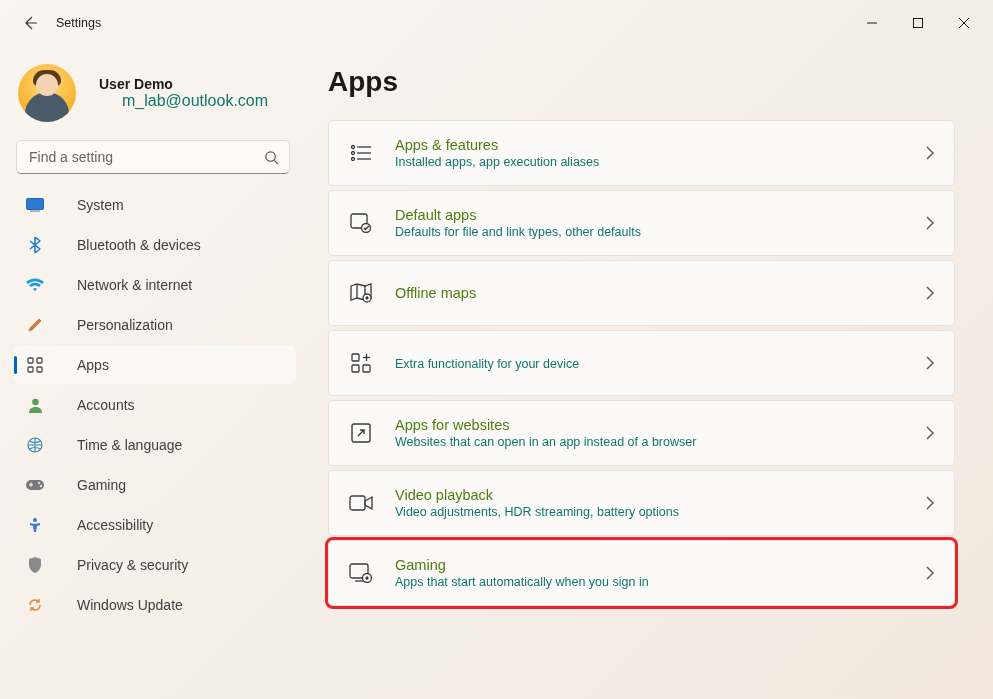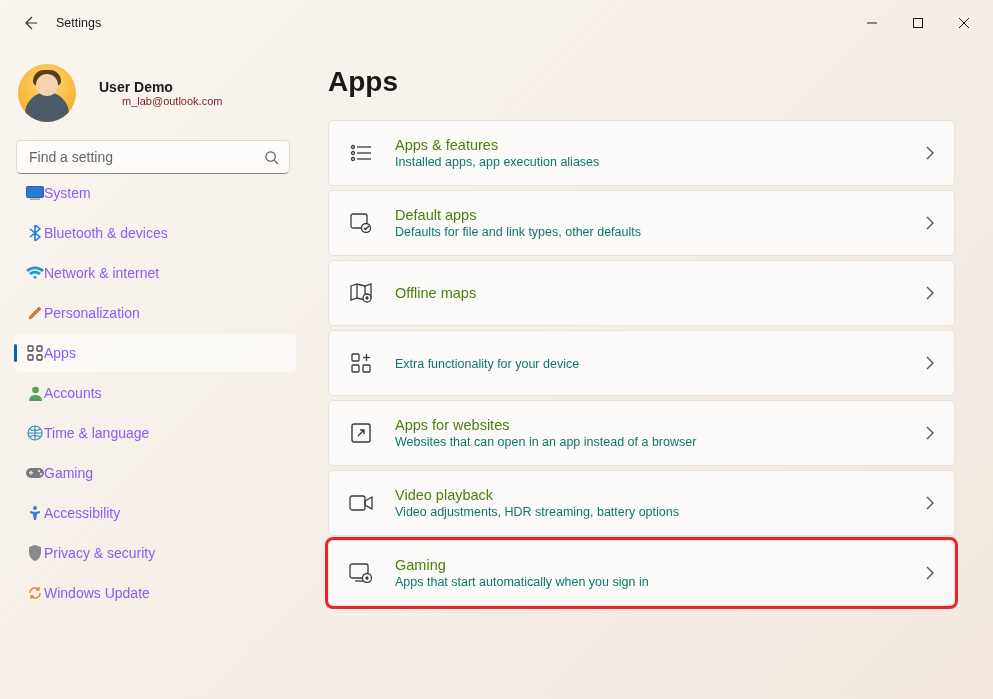--- a/index.html
+++ b/index.html
@@ -52,47 +52,47 @@
     background: #f3d3b1;
   }
   .avatar-hair {
     position: absolute; top: 6px; width: 28px; height: 16px; border-radius: 14px 14px 6px 6px;
     background: #5a3b1a;
   }
   .avatar-body {
     width: 44px; height: 30px; background: #4a5a68; border-radius: 22px 22px 0 0;
   }
   .user-name { font-size: 14px; font-weight: 600; color: #1a1a1a; margin-left: 9px; }
-  .user-email { font-size: 11px; color: #7f1d1d; padding-left: 32px; }
+  .user-email { font-size: 16px; color: #0f766e; padding-left: 32px; }
 
   .searchbox {
     height: 34px;
     background: #fdfbf9;
     border: 1px solid #e0d9d0;
     border-bottom: 1.5px solid #888;
     border-radius: 5px;
     display: flex; align-items: center;
     padding: 0 10px 0 12px;
-    margin: 0 6px 0 2px;
+    margin: 0 6px 12px 2px;
   }
   .searchbox input {
     flex: 1; border: none; outline: none; background: transparent;
     font-size: 14px; color: #333;
   }
   .searchbox input::placeholder { color: #666; }
   .search-icon { color: #555; }
 
   .nav { list-style: none; }
   .nav-item {
     height: 38px;
-    display: flex; align-items: center; gap: 0;
+    display: flex; align-items: center; gap: 33px;
     padding: 0 12px;
     border-radius: 5px;
     font-size: 14px;
-    color: #8b5cf6;
+    color: #404040;
     cursor: default;
     position: relative;
     margin-bottom: 2px;
   }
   .nav-item.selected {
     background: rgba(255,255,255,0.55);
   }
   .nav-item.selected::before {
     content: "";
     position: absolute; left: 0; top: 10px; bottom: 10px;

